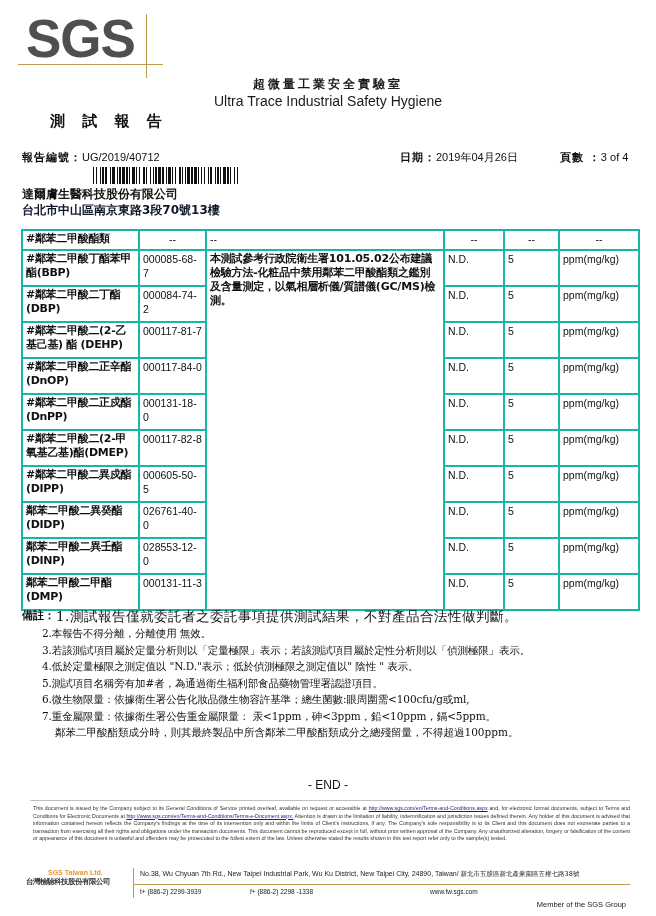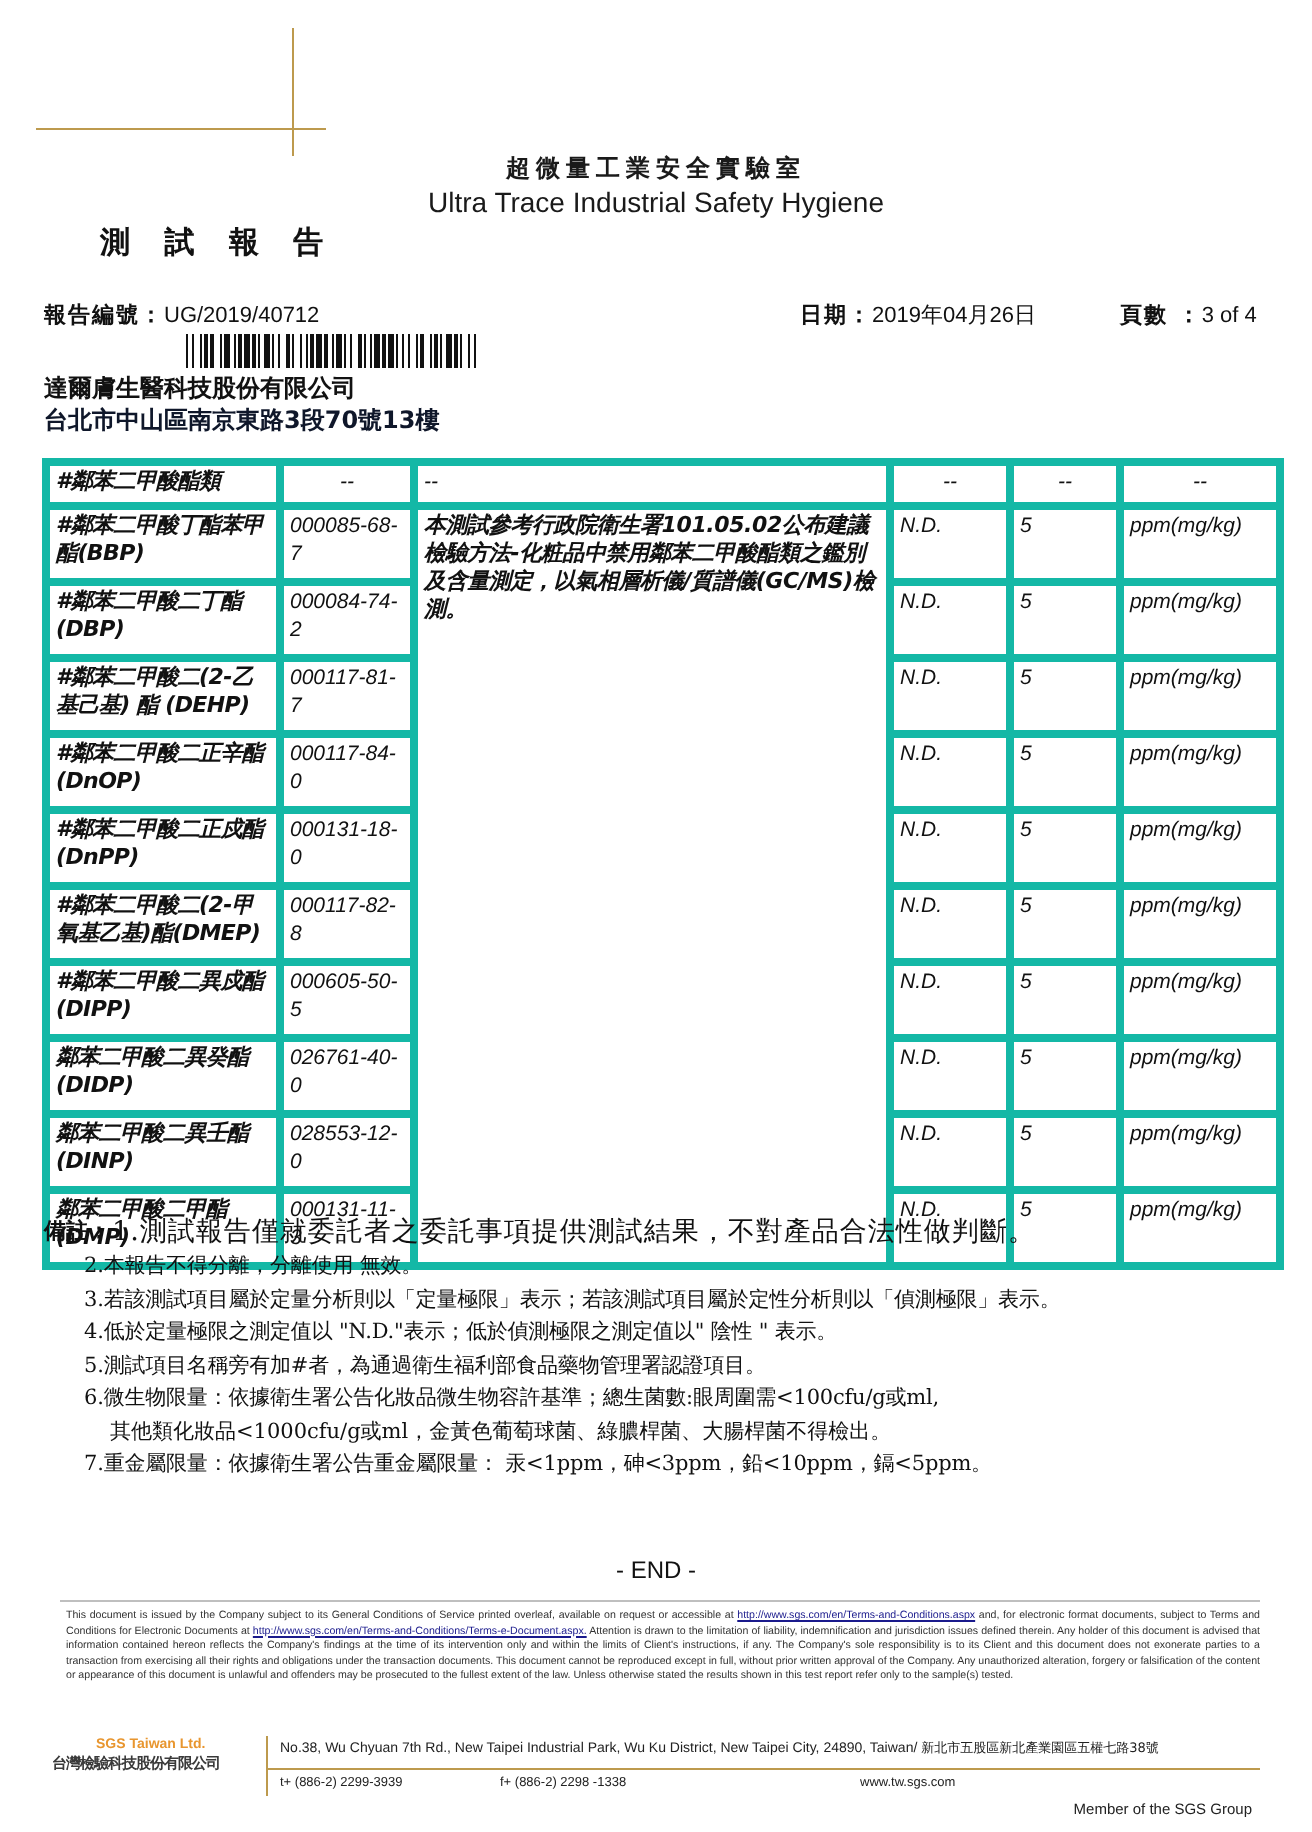--- a/index.html
+++ b/index.html
@@ -143,25 +143,24 @@
   .results-table {
     position: absolute;
     left: 21px;
     top: 229px;
     width: 617px;
     border-collapse: collapse;
     table-layout: fixed;
     font-size: 10.5px;
   }
   .results-table td {
-    border: 4px solid #14b8a6;
+    border: 2px solid #14b8a6;
     padding: 1px 3px;
     vertical-align: top;
     line-height: 14px;
-    font-style: italic;
   }
   .col-item   { width: 117px; }
   .col-cas    { width: 67px;  text-align: center; }
   .col-method { width: 238px; }
   .col-result { width: 60px;  text-align: center; }
   .col-mdl    { width: 55px;  text-align: center; }
   .col-unit   { width: 80px;  text-align: center; }
 
   .cell-cn {
     font-family: "DejaVu Sans", "Liberation Sans", sans-serif;
@@ -346,20 +345,21 @@
     text-align: right;
     font-family: "Liberation Sans", sans-serif;
     font-size: 7.5px;
     color: #222;
   }
 </style>
 </head>
 <body>
 
 <div class="logo-block">
+  <div class="logo-text">SGS</div>
   <div class="logo-vline"></div>
   <div class="logo-hline"></div>
 </div>
 
 <div class="lab-title-cn">超微量工業安全實驗室</div>
 <div class="lab-title-en">Ultra Trace Industrial Safety Hygiene</div>
 <div class="report-title">測 試 報 告</div>
 
 <div class="meta-row">
   <div class="meta-no">
@@ -484,24 +484,24 @@
     <div class="remark-line">
       <span class="remark-n">4.低於定量極限之測定值以 "N.D."表示；低於偵測極限之測定值以" 陰性 " 表示。</span>
     </div>
     <div class="remark-line">
       <span class="remark-n">5.測試項目名稱旁有加#者，為通過衛生福利部食品藥物管理署認證項目。</span>
     </div>
     <div class="remark-line">
       <span class="remark-n">6.微生物限量：依據衛生署公告化妝品微生物容許基準；總生菌數:眼周圍需&lt;100cfu/g或ml,</span>
     </div>
     <div class="remark-line">
-      <span class="remark-cont">其他類化妝品&lt;1000cfu/g或ml，金黃色葡萄球菌、綠膿桿菌、大腸桿菌不得檢出。</span>
-    </div>
-    <div class="remark-line">
       <span class="remark-n">7.重金屬限量：依據衛生署公告重金屬限量： 汞&lt;1ppm，砷&lt;3ppm，鉛&lt;10ppm，鎘&lt;5ppm。</span>
+    </div>
+    <div class="remark-line">
+      <span class="remark-cont">鄰苯二甲酸酯類成分時，則其最終製品中所含鄰苯二甲酸酯類成分之總殘留量，不得超過100ppm。</span>
     </div>
   </div>
 <div class="end-mark">- END -</div>
 
 <div class="footer-rule"></div>
 <div class="footer-legal"><span>This document is issued by the Company subject to its General Conditions of Service printed overleaf, available on request or accessible at </span><span class="lnk">http://www.sgs.com/en/Terms-and-Conditions.aspx</span><span> and, for electronic format documents, subject to Terms and Conditions for Electronic Documents at </span><span class="lnk">http://www.sgs.com/en/Terms-and-Conditions/Terms-e-Document.aspx.</span><span> Attention is drawn to the limitation of liability, indemnification and jurisdiction issues defined therein. Any holder of this document is advised that information contained hereon reflects the Company's findings at the time of its intervention only and within the limits of Client's instructions, if any. The Company's sole responsibility is to its Client and this document does not exonerate parties to a transaction from exercising all their rights and obligations under the transaction documents. This document cannot be reproduced except in full, without prior written approval of the Company. Any unauthorized alteration, forgery or falsification of the content or appearance of this document is unlawful and offenders may be prosecuted to the fullest extent of the law. Unless otherwise stated the results shown in this test report refer only to the sample(s) tested.</span></div>
 
 <div class="footer-brand">
   <div class="brand-en">SGS Taiwan Ltd.</div>
   <div class="brand-cn">台灣檢驗科技股份有限公司</div>

